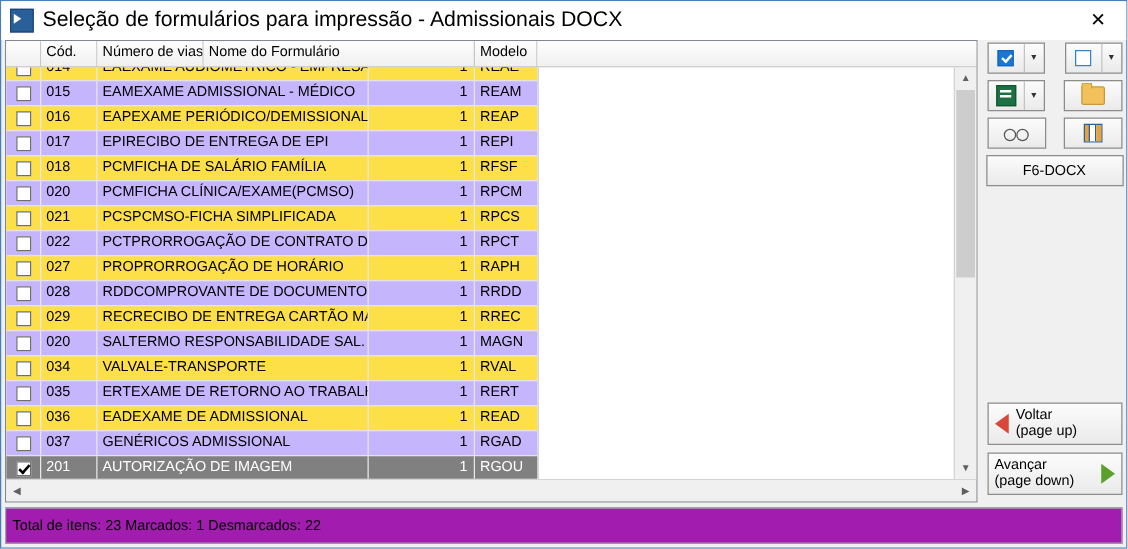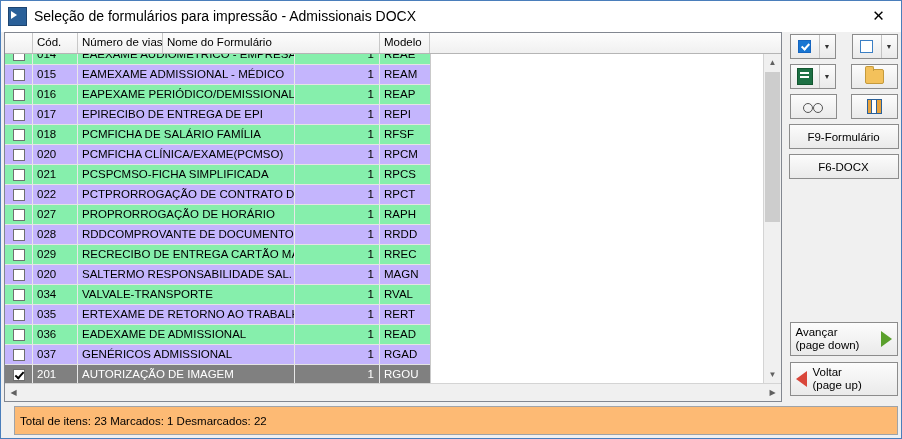--- a/index.html
+++ b/index.html
@@ -47,21 +47,21 @@
     position: absolute;
     left: 2px;
     top: 3px;
     width: 0;
     height: 0;
     border-left: 6px solid #ffffff;
     border-top: 4px solid transparent;
     border-bottom: 4px solid transparent;
   }
   .title-text {
-    font-size: 14px;
+    font-size: 17px;
     color: #000000;
     flex: 1 1 auto;
     white-space: nowrap;
     overflow: hidden;
   }
   .title-close {
     width: 45px;
     height: 29px;
     display: flex;
     align-items: center;
@@ -142,21 +142,21 @@
     background: #ffffff;
     border-left: 1px solid #c9c9c9;
   }
   .row {
     display: flex;
     height: 19px;
     align-items: stretch;
     border-bottom: 1px solid #e4e4e4;
     background: #c4b5fd;
   }
-  .row.alt { background: #86efac; }
+  .row.alt { background: #fde047; }
   .row.selected { background: #808080; color: #ffffff; }
   .cell {
     box-sizing: border-box;
     font-size: 11.5px;
     line-height: 18px;
     padding: 0 4px;
     white-space: nowrap;
     overflow: hidden;
     border-right: 1px solid #e8e8e8;
   }
@@ -395,23 +395,23 @@
     border-top: 8px solid transparent;
     border-bottom: 8px solid transparent;
     flex: 0 0 auto;
   }
   .arrow-left { border-right: 11px solid #d9463a; margin-right: 6px; }
   .arrow-right { border-left: 11px solid #5aa02c; margin-left: 6px; }
 
   
   .statusbar {
     height: 27px;
-    margin: 4px 3px 3px 13px;
+    margin: 4px 3px 3px 3px;
     border: 1px solid #9fa3a8;
-    background: #fdba74;
+    background: #a21caf;
     display: flex;
     align-items: center;
     padding-left: 5px;
     font-size: 11.5px;
     color: #000;
     flex: 0 0 auto;
   }
 </style>
 </head>
 <body>
@@ -647,38 +647,37 @@
           </div>
           <div class="icon-btn">
             <span class="cols-ico">
                 <span></span>
                 <span></span>
                 <span></span>
               </span>
           </div>
         </div>
 
-        <div class="wide-btn">F9-Formulário</div>
         <div class="wide-btn">F6-DOCX</div>
 
         <div class="spacer"></div>
+
+        <div class="nav-btn">
+          <span class="arrow-left"></span>
+          <span class="nav-label">
+            <span>Voltar</span><br>
+            <span>(page up)</span>
+          </span>
+        </div>
 
         <div class="nav-btn">
           <span class="nav-label">
             <span>Avançar</span><br>
             <span>(page down)</span>
           </span>
           <span class="arrow-right"></span>
         </div>
-
-        <div class="nav-btn">
-          <span class="arrow-left"></span>
-          <span class="nav-label">
-            <span>Voltar</span><br>
-            <span>(page up)</span>
-          </span>
-        </div>
       </div>
     </div>
 
     <div class="statusbar">Total de itens: 23 Marcados: 1 Desmarcados: 22</div>
   </div>
 </div>
 
 </body></html>

